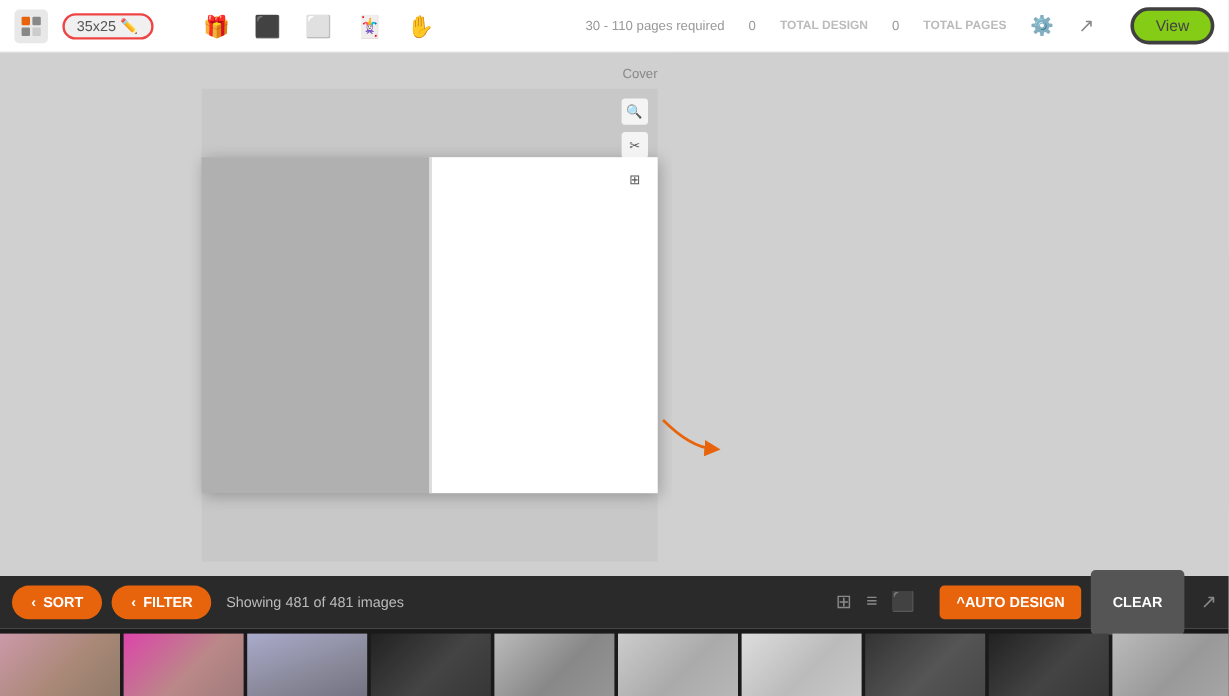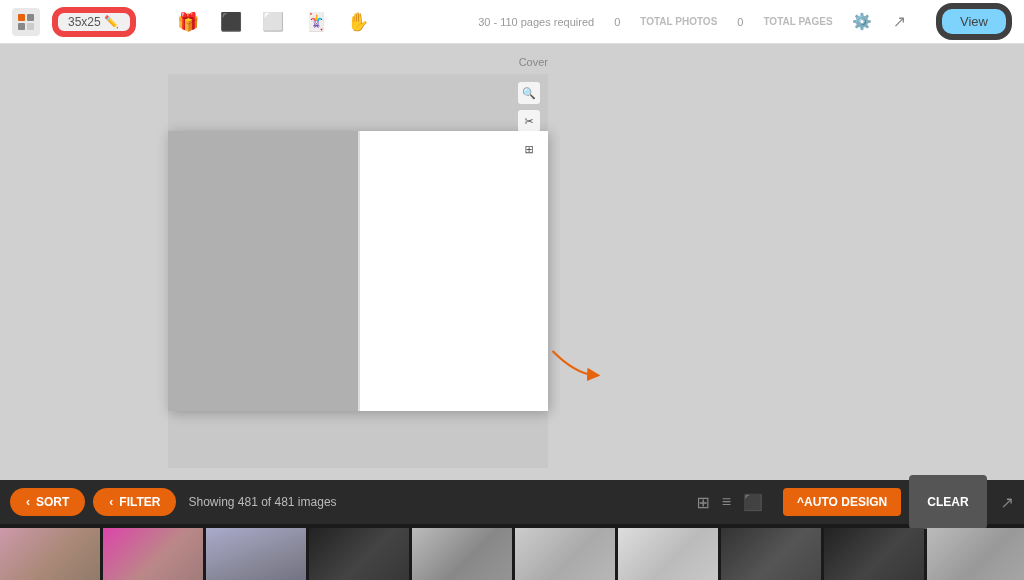--- a/index.html
+++ b/index.html
@@ -20,21 +20,21 @@
       background: #e8e8e8;
       border-radius: 4px;
       display: flex; align-items: center; justify-content: center;
       font-size: 12px; color: #888;
     }
     .top-bar-title {
       font-size: 15px; font-weight: 600; color: #333;
     }
     .top-bar-size-badge {
       background: #f0f0f0;
-      border: 6px solid #ef4444;
+      border: 2px solid #ef4444;
       border-radius: 12px;
       padding: 2px 10px;
       font-size: 12px;
       color: #555;
       display: flex; align-items: center; gap: 4px;
       cursor: pointer;
     }
     .top-bar-icons {
       display: flex; align-items: center; gap: 20px;
       margin-left: 30px;
@@ -43,22 +43,22 @@
       color: #888; font-size: 18px; cursor: pointer;
     }
     .top-bar-pages-info {
       margin-left: auto;
       font-size: 11px; color: #aaa;
       display: flex; align-items: center; gap: 20px;
     }
     .top-bar-pages-info span { color: #999; }
     .top-bar-pages-info .label { font-weight: 600; color: #bbb; font-size: 10px; }
     .view-btn {
-      background: #7dd3fc;
-      border: 6px solid #404040;
+      background: #84cc16;
+      border: 3px solid #404040;
       border-radius: 16px;
       padding: 5px 18px;
       font-size: 13px;
       cursor: pointer;
       color: #444;
       margin-left: 10px;
     }
 
     
     .main-area {
@@ -250,21 +250,21 @@
     <span class="top-bar-icon-btn">🎁</span>
     <span class="top-bar-icon-btn">⬛</span>
     <span class="top-bar-icon-btn">⬜</span>
     <span class="top-bar-icon-btn">🃏</span>
     <span class="top-bar-icon-btn">✋</span>
   </div>
 
   <div class="top-bar-pages-info">
     <span>30 - 110 pages required</span>
     <span>0</span>
-    <span class="label">TOTAL PHOTOS</span>
+    <span class="label">TOTAL DESIGN</span>
     <span>0</span>
     <span class="label">TOTAL PAGES</span>
     <span style="font-size:16px;color:#888;">⚙️</span>
     <span style="font-size:16px;color:#888;">↗</span>
     <button class="view-btn">View</button>
   </div>
 </div>
 
 <div class="main-area">
 

